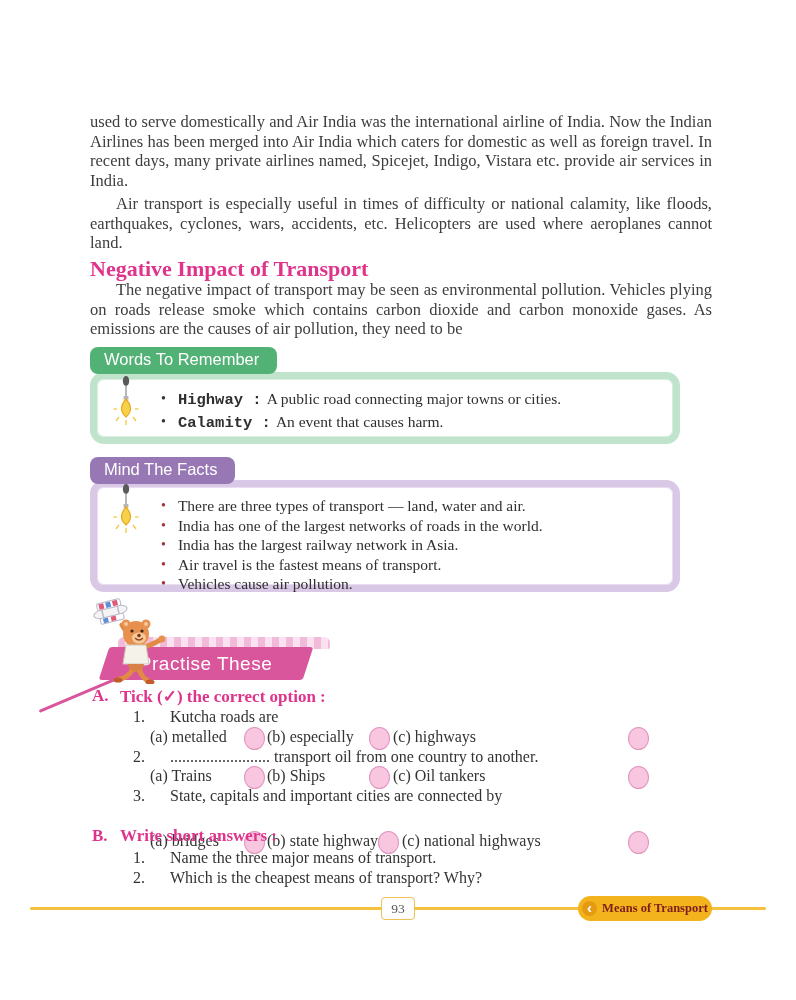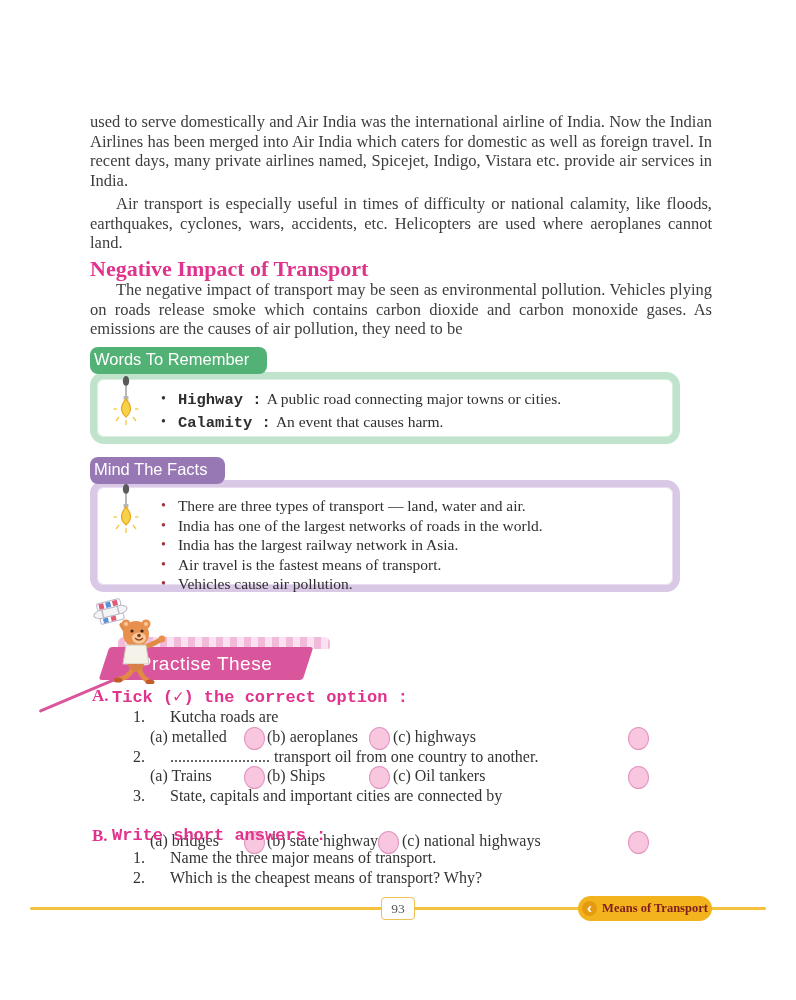--- a/index.html
+++ b/index.html
@@ -20,21 +20,21 @@
   .section-heading {
     position:absolute; left:90px; top:256px;
     font-size:22px; font-weight:bold; color:#e0338c;
   }
   #para3 { top:280px; }
 
   
   .info-tab {
     position:absolute; left:90px; z-index:3;
     font-family:"Liberation Sans", sans-serif; font-size:16.5px; color:#ffffff;
-    padding:3px 18px 5px 4px; border-radius:8px;
+    padding:3px 18px 5px 14px; border-radius:8px;
   }
   .tab-green { top:347px; background:#52b175; }
   .tab-purple { top:457px; background:#9878b4; }
   .info-box {
     position:absolute; left:90px; width:590px; background:#ffffff;
     border-radius:14px; z-index:2;
   }
   .box-green {
     top:372px; height:72px; border:7px solid #bfe3cb;
     box-shadow:0 0 0 1px #d8efe0 inset;
@@ -68,21 +68,21 @@
     font-family:"Liberation Sans", sans-serif; font-size:19px; color:#ffffff;
     letter-spacing:.5px;
   }
   .banner-line {
     position:absolute; left:36px; top:694px; width:82px; height:3px;
     background:#d9569c; transform:rotate(-23deg); border-radius:2px; z-index:1;
   }
 
   
   .ex-header { position:absolute; left:92px; font-size:17px; font-weight:bold; color:#e0338c; }
-  .ex-header .ex-title { position:absolute; left:20px; top:0; width:560px; white-space:nowrap;font-family:Liberation Mono, monospace; }
+  .ex-header .ex-title { position:absolute; left:28px; top:0; width:560px; white-space:nowrap; }
   #exA { top:686px; } #exB { top:826px; }
   .q-line { position:absolute; left:133px; font-size:16px; color:#333; }
   .q-line .q-text { position:absolute; left:37px; top:0; width:540px; white-space:nowrap; }
   #q1 { top:708px; } #q2 { top:748px; } #q3 { top:787px; }
   #b1 { top:849px; } #b2 { top:869px; }
   .opt-row { position:absolute; left:150px; width:560px; height:24px; font-size:16px; color:#333; }
   #opts1 { top:727px; } #opts2 { top:766px; } #opts3 { top:831px; }
   .opt { position:absolute; top:1px; white-space:nowrap; }
   .opt.pa { left:0; } .opt.pb { left:117px; } .opt.pc { left:243px; }
   #opts3 .opt.pc { left:252px; }
@@ -252,21 +252,21 @@
     <span class="ex-title">Tick (✓) the correct option :</span>
   </div>
 
   <div class="q-line" id="q1">
     <span>1.</span>
     <span class="q-text">Kutcha roads are</span>
   </div>
   <div class="opt-row" id="opts1">
     <span class="opt pa">(a) metalled</span>
     <span class="tick-circle c1"></span>
-    <span class="opt pb">(b) aeroplanes</span>
+    <span class="opt pb">(b) especially</span>
     <span class="tick-circle c2"></span>
     <span class="opt pc">(c) highways</span>
     <span class="tick-circle c3"></span>
   </div>
 
   <div class="q-line" id="q2">
     <span>2.</span>
     <span class="q-text">......................... transport oil from one country to another.</span>
   </div>
   <div class="opt-row" id="opts2">

